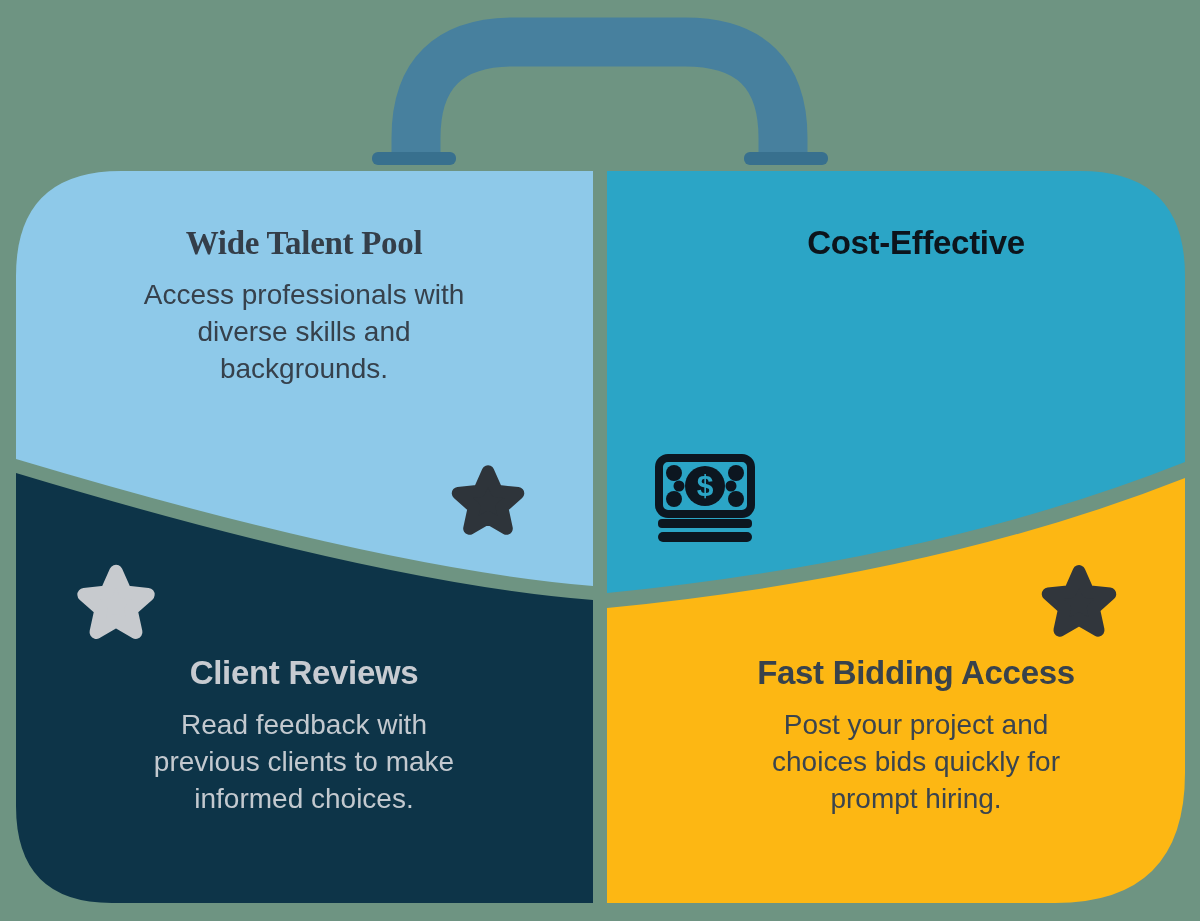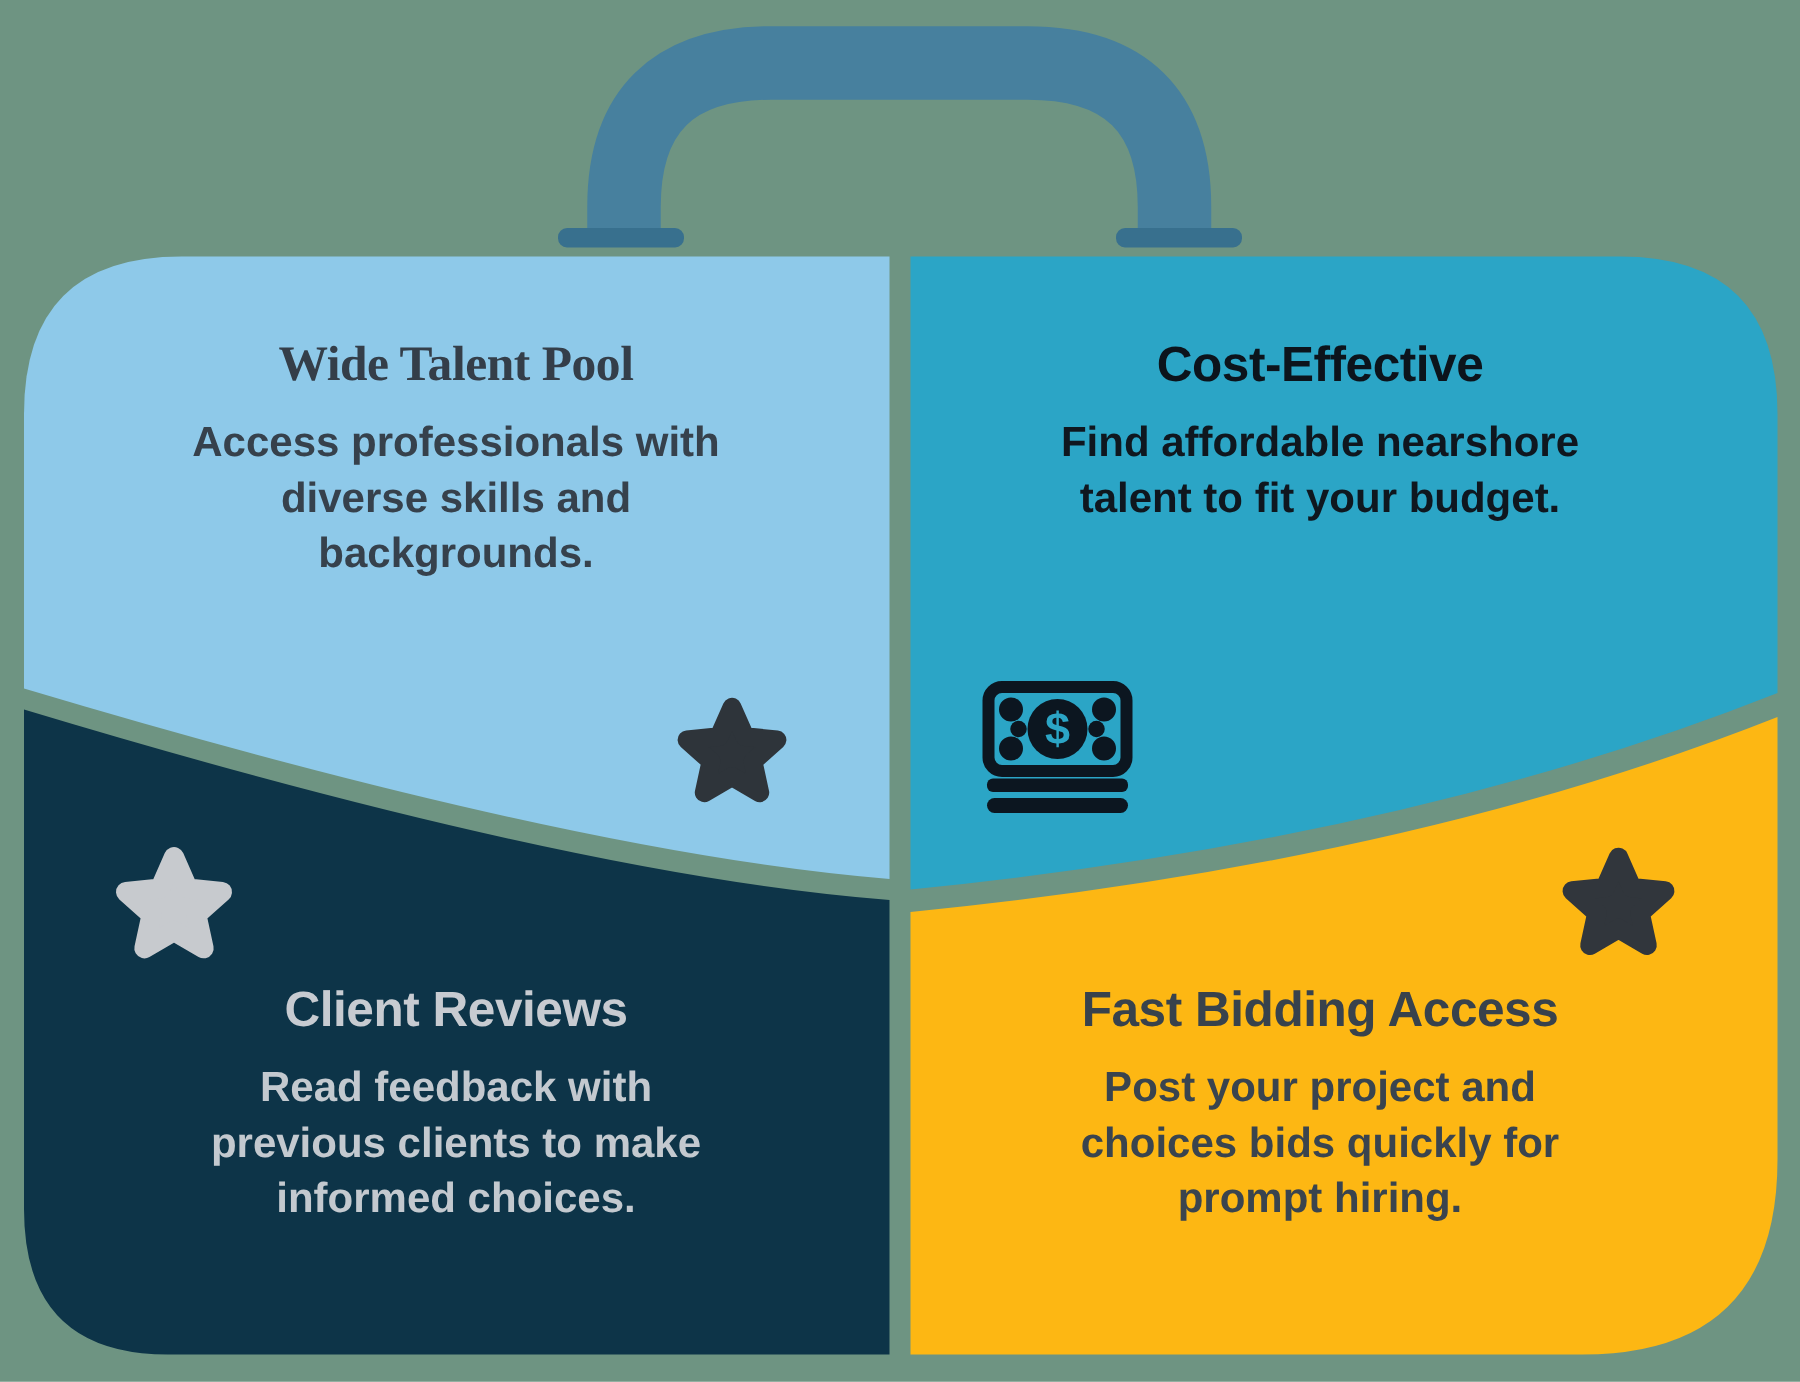--- a/index.html
+++ b/index.html
@@ -20,26 +20,26 @@
   .qtitle{
     margin:0;
     font-size:33px;
     font-weight:700;
     letter-spacing:-0.3px;
     line-height:38px;
   }
   .qdesc{
     margin:14px 0 0 0;
     font-size:28px;
-    font-weight:700;
+    font-weight:400;
     line-height:37px;
     white-space:pre-line;
   }
   .col-left{left:24px;}
-  .col-right{left:600px;}
+  .col-right{left:636px;}
   .row-top{top:224px;}
   .row-bottom{top:654px;}
   .tl-text{color:#36414C;}
   .tl-text .qtitle{color:#343E49;font-family:Liberation Serif, serif;}
   .tr-text{color:#0F171F;}
   .tr-text .qtitle{color:#0C141C;}
   .bl-text{color:#C3C9CF;}
   .bl-text .qtitle{color:#C7CBD1;}
   .br-text{color:#3A444E;}
   .br-text .qtitle{color:#38424C;}
@@ -89,22 +89,20 @@
 
   <div class="qtext col-left row-top tl-text">
     <h2 class="qtitle">Wide Talent Pool</h2>
     <p class="qdesc">Access professionals with
 diverse skills and
 backgrounds.</p>
   </div>
 
   <div class="qtext col-right row-top tr-text">
     <h2 class="qtitle">Cost-Effective</h2>
-    <p class="qdesc">Find affordable nearshore
-talent to fit your budget.</p>
   </div>
 
   <div class="qtext col-left row-bottom bl-text">
     <h2 class="qtitle">Client Reviews</h2>
     <p class="qdesc">Read feedback with
 previous clients to make
 informed choices.</p>
   </div>
 
   <div class="qtext col-right row-bottom br-text">

